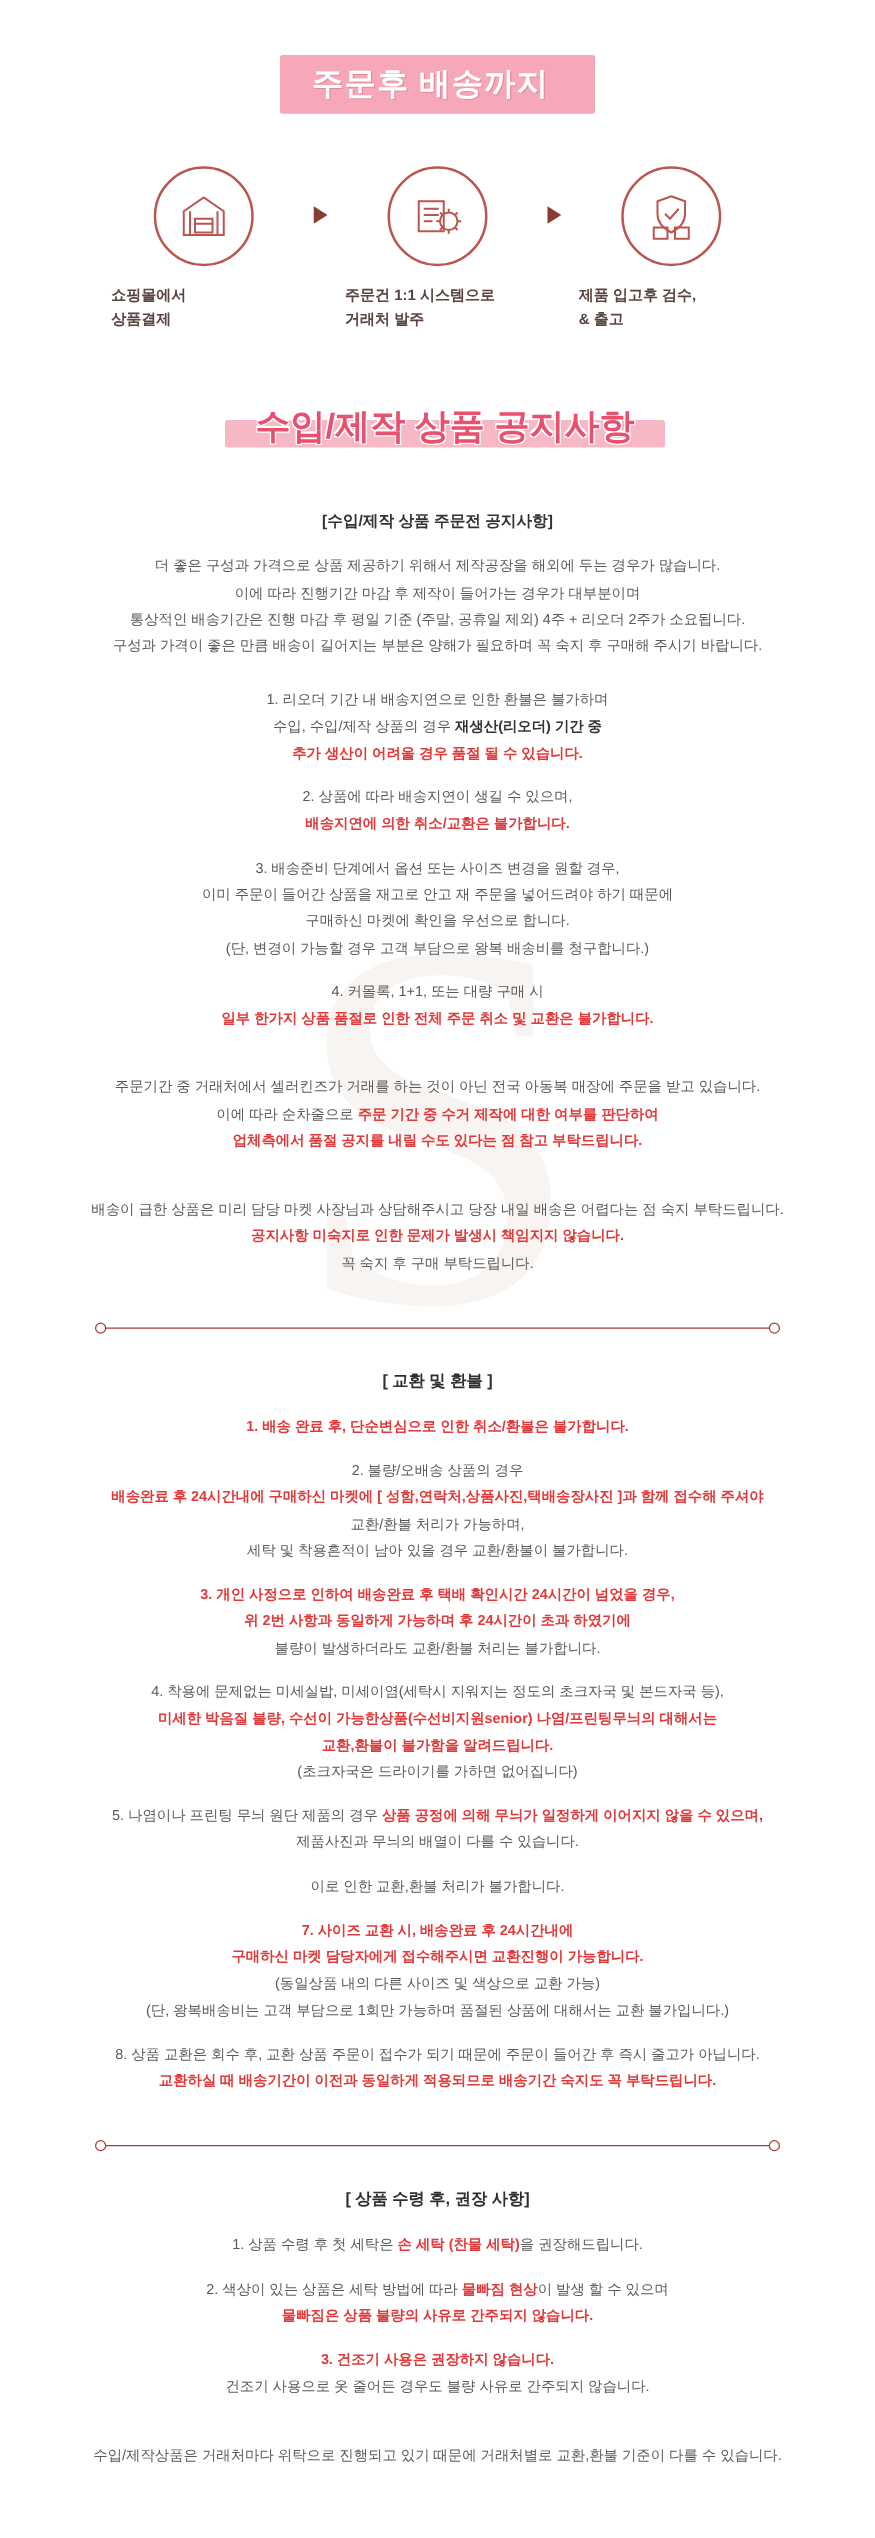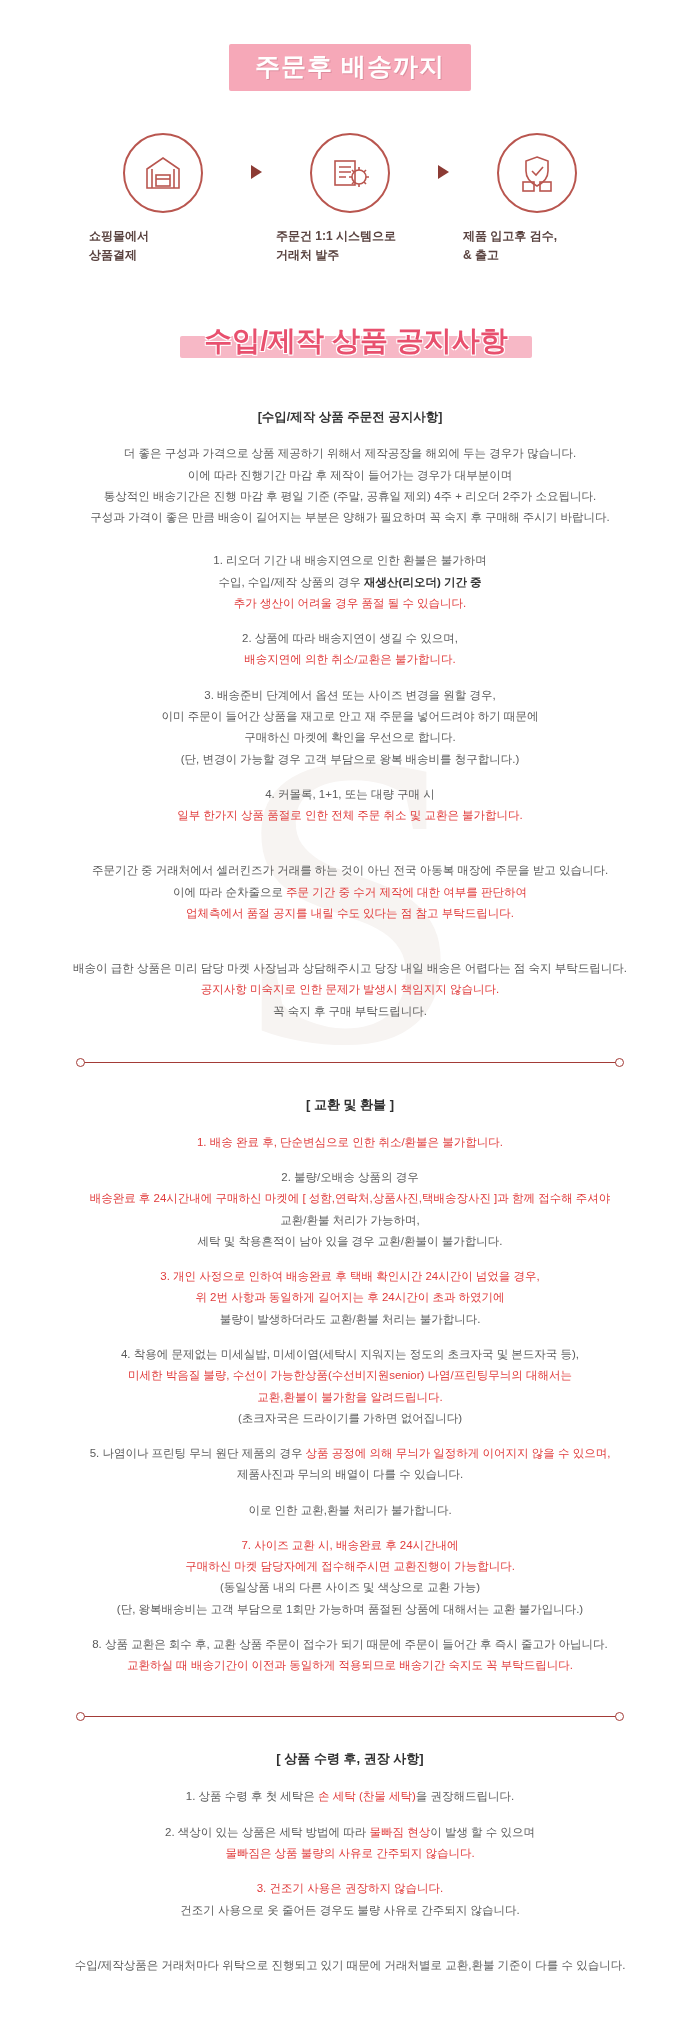--- a/index.html
+++ b/index.html
@@ -36,21 +36,21 @@
     text-align:center;
     padding-top:44px;
   }
   .top-banner .ribbon{
     display:inline-block;
     background:#f6a8b8;
     color:#ffffff;
     font-size:25px;
     font-weight:bold;
     letter-spacing:1px;
-    padding:6px 26px 8px 26px;
+    padding:6px 37px 8px 26px;
     border-radius:2px;
     text-shadow:1px 1px 0 rgba(150,60,80,.25);
   }
 
   
   .steps{
     display:flex;
     justify-content:center;
     align-items:flex-start;
     gap:14px;
@@ -117,21 +117,21 @@
   }
 
   
   .block{
     text-align:center;
     font-size:11.5px;
     line-height:1.85;
     color:#5a5a5a;
   }
   .block.t1{margin-top:46px;}
-  .red-b{color:#e03a3a;font-weight:normal;}
+  .red-b{color:#e03a3a;font-weight:bold;}
   .dark-b{font-weight:bold;color:#333333;}
   .gap-sm{height:14px;}
   .gap-md{height:22px;}
   .gap-lg{height:34px;}
 
   
   .divider{
     position:relative;
     width:540px;
     margin:0 auto;
@@ -309,21 +309,21 @@
       <div>
         <div>2. 불량/오배송 상품의 경우</div>
         <div class="red-b">배송완료 후 24시간내에 구매하신 마켓에 [ 성함,연락처,상품사진,택배송장사진 ]과 함께 접수해 주셔야</div>
         <div>교환/환불 처리가 가능하며,</div>
         <div>세탁 및 착용흔적이 남아 있을 경우 교환/환불이 불가합니다.</div>
       </div>
       <div class="gap-sm"></div>
 
       <div>
         <div class="red-b">3. 개인 사정으로 인하여 배송완료 후 택배 확인시간 24시간이 넘었을 경우,</div>
-        <div class="red-b">위 2번 사항과 동일하게 길어지는 후 24시간이 초과 하였기에</div>
+        <div class="red-b">위 2번 사항과 동일하게 가능하며 후 24시간이 초과 하였기에</div>
         <div>불량이 발생하더라도 교환/환불 처리는 불가합니다.</div>
       </div>
       <div class="gap-sm"></div>
 
       <div>
         <div>4. 착용에 문제없는 미세실밥, 미세이염(세탁시 지워지는 정도의 초크자국 및 본드자국 등),</div>
         <div class="red-b">미세한 박음질 불량, 수선이 가능한상품(수선비지원senior) 나염/프린팅무늬의 대해서는</div>
         <div class="red-b">교환,환불이 불가함을 알려드립니다.</div>
         <div>(초크자국은 드라이기를 가하면 없어집니다)</div>
       </div>

